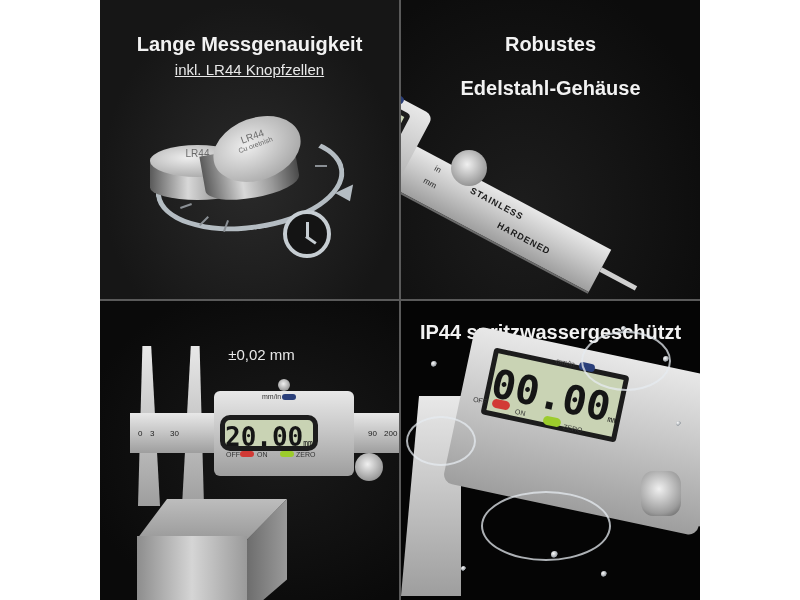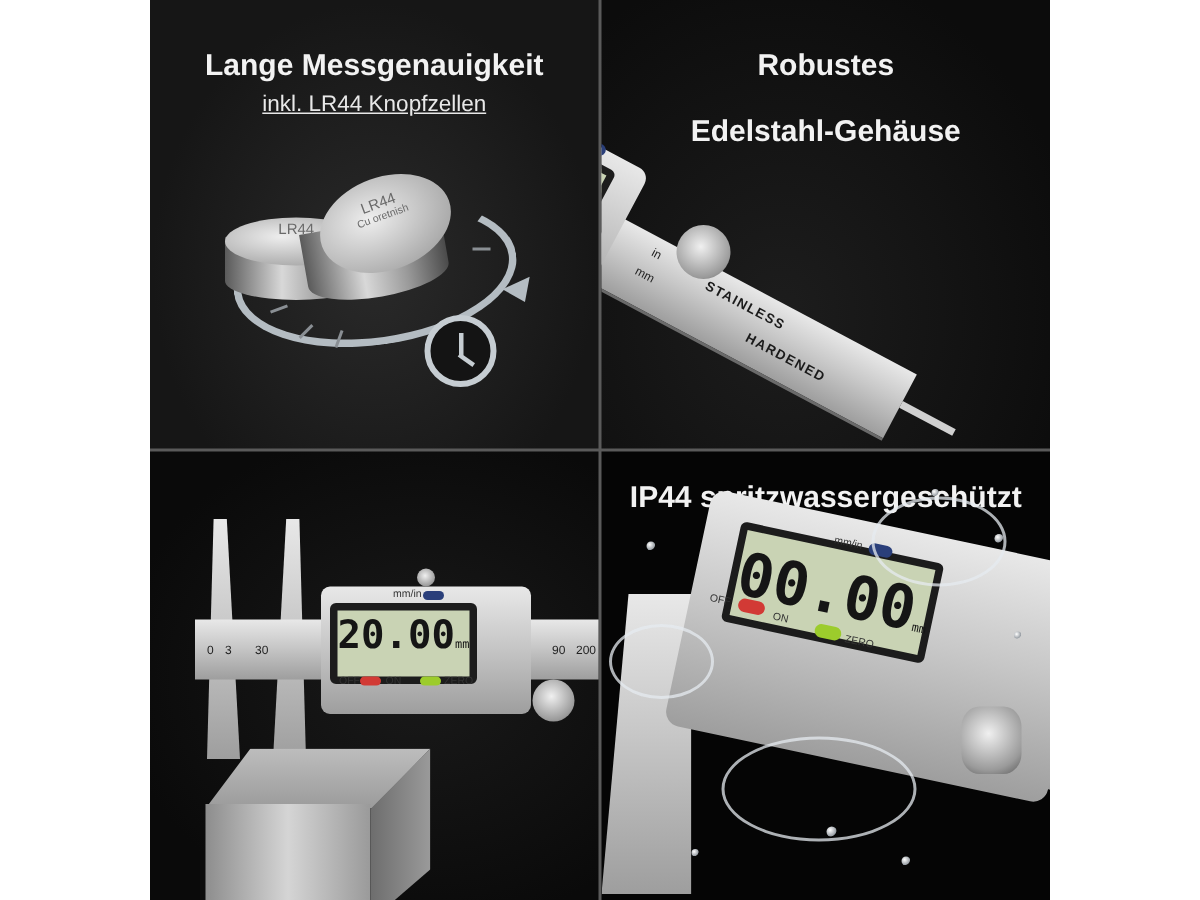--- a/index.html
+++ b/index.html
@@ -39,21 +39,21 @@
     .tr-body { position:absolute; left:-20px; top:20px; width:90px; height:100px; border-radius:8px; }
     .tr-lcd { left:-10px; top:30px; width:60px; height:38px; font-size:26px; line-height:28px; padding-right:2px; }
     .tr-probe { position:absolute; left:290px; top:75px; width:40px; height:5px; background:#d0d0d0; }
     .stamp { position:absolute; font-size:9px; font-weight:bold; color:#1a1a1a; letter-spacing:1px; }
 
     
     .bl-rail { position:absolute; left:30px; top:112px; width:270px; height:40px; }
     .bl-jaw-a { position:absolute; left:38px; top:45px; width:22px; height:160px; clip-path:polygon(20% 0,60% 0,100% 100%,0 100%); }
     .bl-jaw-b { position:absolute; left:82px; top:45px; width:22px; height:160px; clip-path:polygon(40% 0,80% 0,100% 100%,0 100%); }
     .bl-body { position:absolute; left:114px; top:90px; width:140px; height:85px; border-radius:6px; }
-    .bl-lcd { left:120px; top:101px; width:98px; height:54px; font-size:26px; line-height:34px; padding-right:4px; }
+    .bl-lcd { left:120px; top:114px; width:98px; height:36px; font-size:26px; line-height:34px; padding-right:4px;border-radius:10px; }
     .block { position:absolute; left:37px; top:235px; width:110px; height:80px; background:linear-gradient(90deg,#8d8d8d,#d5d5d5 50%,#9a9a9a); }
     .block-top { position:absolute; left:37px; top:198px; width:150px; height:40px; background:linear-gradient(180deg,#bdbdbd,#9b9b9b); clip-path:polygon(20% 0,100% 0,74% 100%,0 100%); }
     .block-side { position:absolute; left:147px; top:198px; width:40px; height:115px; background:linear-gradient(90deg,#6d6d6d,#9a9a9a); clip-path:polygon(100% 0,100% 70%,0 100%,0 35%); }
 
     
     .br-body { position:absolute; left:55px; top:50px; width:260px; height:160px; transform:rotate(12deg); transform-origin:center; border-radius:10px; }
     .br-lcd { left:85px; top:60px; width:138px; height:68px; font-size:40px; line-height:60px; padding-right:6px; transform:rotate(12deg); }
     .drop { position:absolute; border-radius:50%; background:radial-gradient(circle at 35% 35%, #ffffff, #9aa0a6 60%, rgba(255,255,255,0) 70%); }
     .splash { position:absolute; border:2px solid rgba(230,235,240,0.75); border-radius:50%; }
   </style>
@@ -104,20 +104,21 @@
       </div>
       <div class="tr-probe"></div>
       <div class="tr-body steel"></div>
       <div class="lcd tr-lcd">00</div>
       <div class="btn-pill" style="left:15px;top:18px;background:#2a3f7a;"></div>
     </div>
     <div class="knob" style="left:50px;top:150px;width:36px;height:36px;"></div>
   </div>
 
   <div class="panel p-bl">
+    <div class="sub" style="left:12px;top:45px;">±0,02 mm</div>
 
     <div class="bl-jaw-a steel"></div>
     <div class="bl-jaw-b steel"></div>
     <div class="bl-rail steel">
       <div class="scale-txt" style="left:8px;top:16px;">0</div>
       <div class="scale-txt" style="left:20px;top:16px;">3</div>
       <div class="scale-txt" style="left:40px;top:16px;">30</div>
       <div class="scale-txt" style="left:238px;top:16px;">90</div>
       <div class="scale-txt" style="left:254px;top:16px;">200</div>
     </div>

